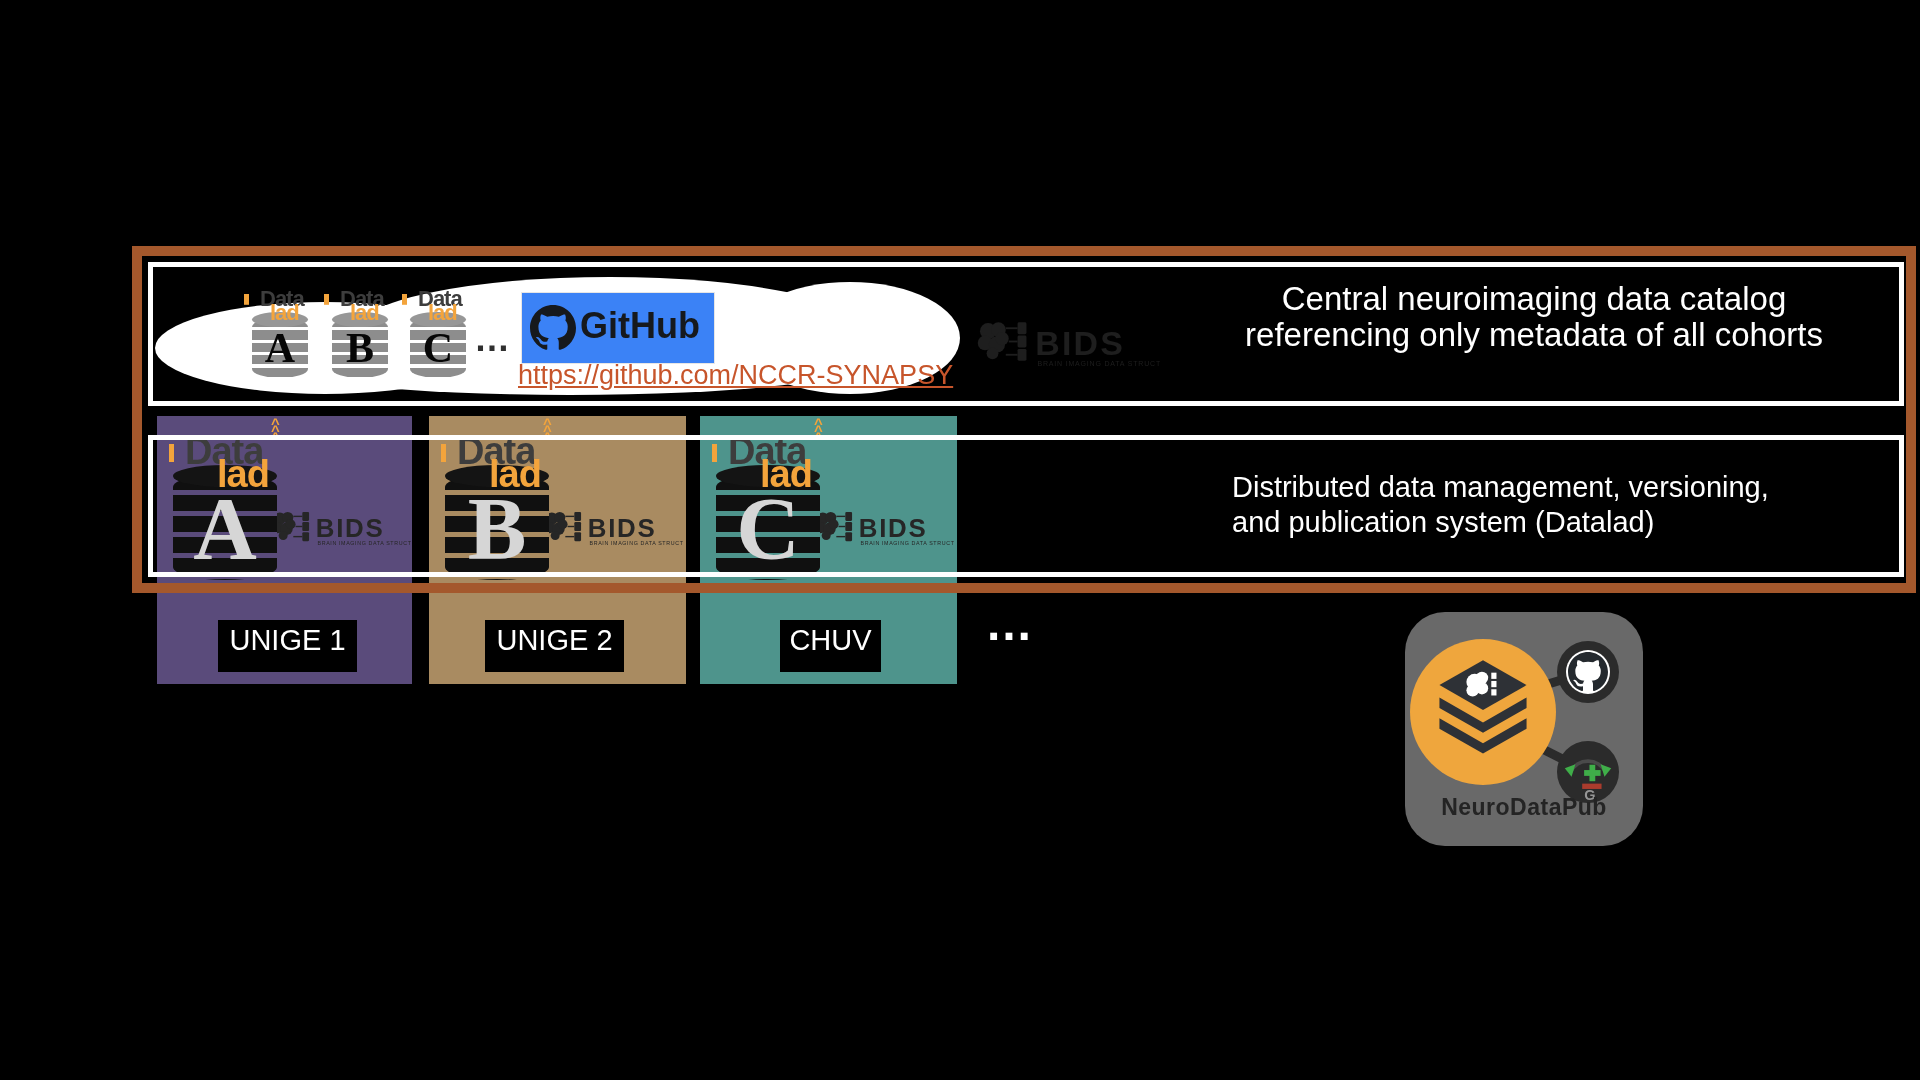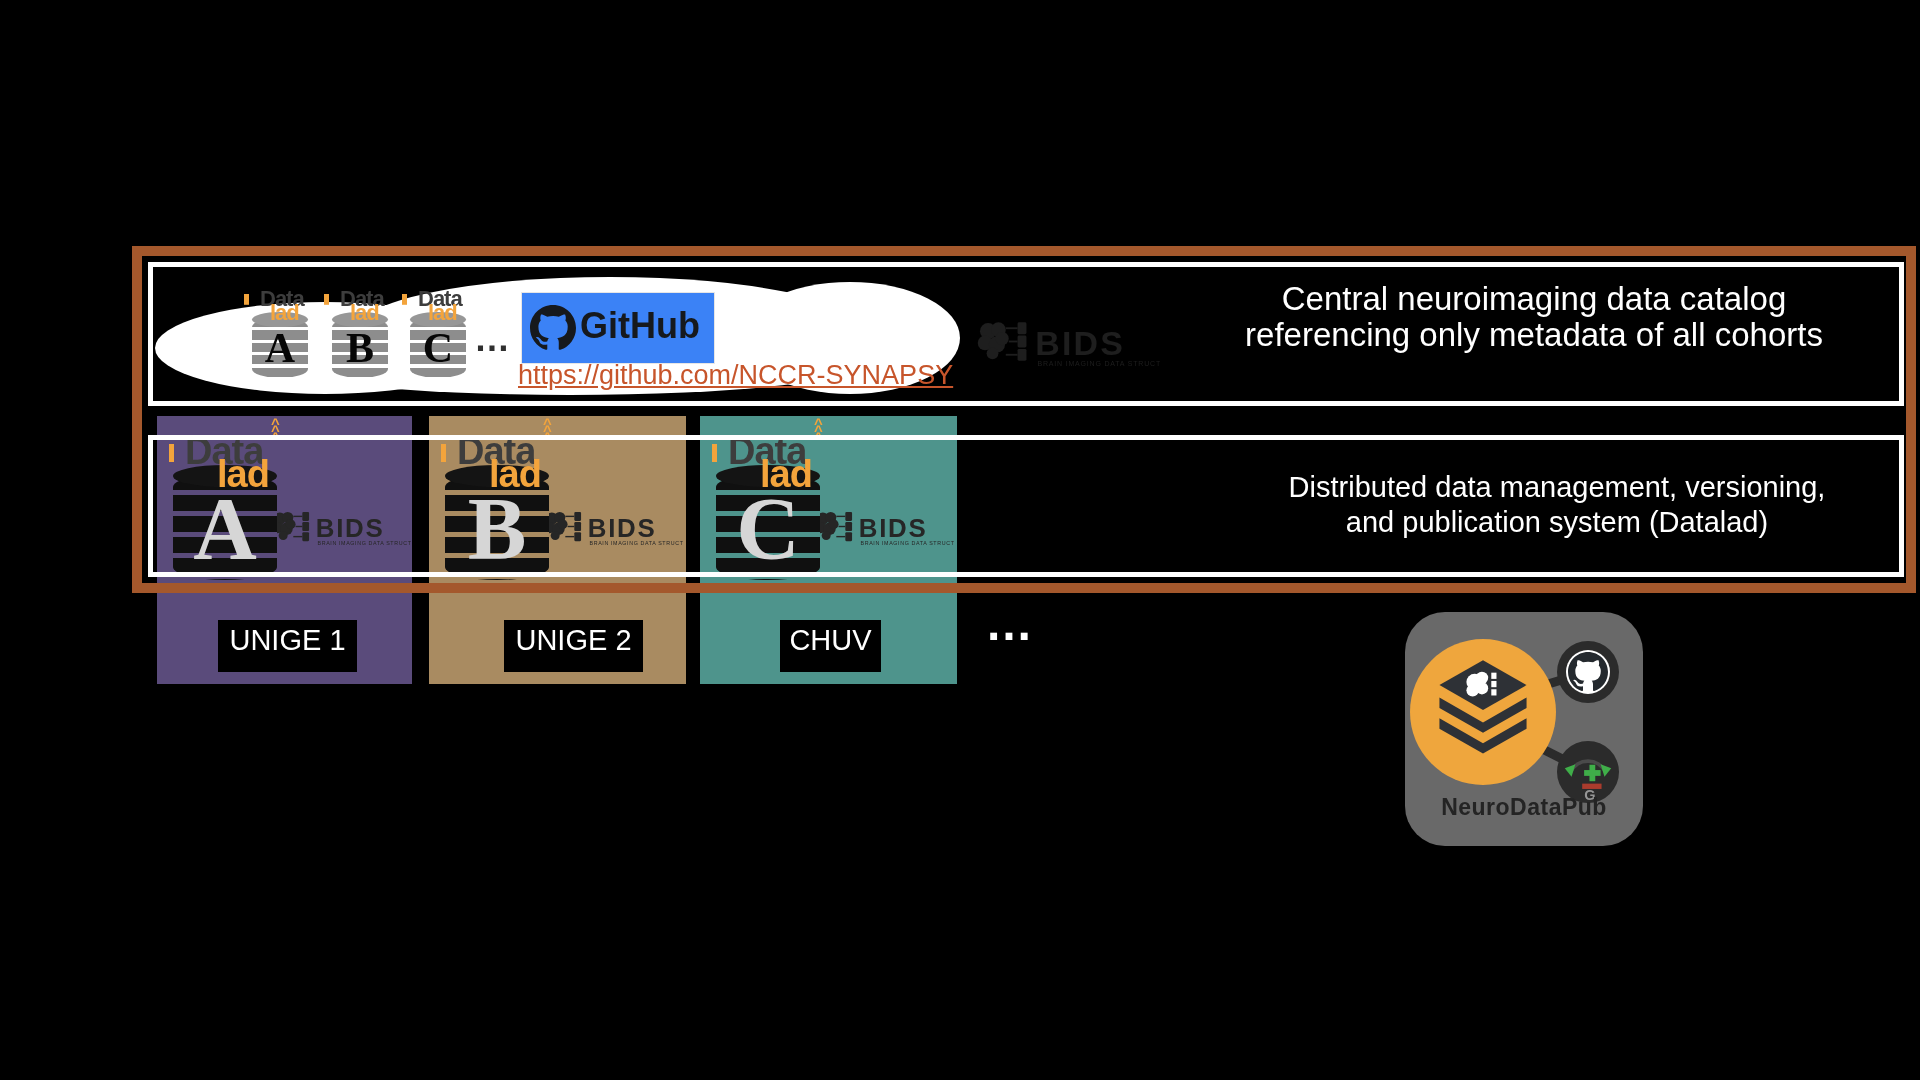--- a/index.html
+++ b/index.html
@@ -48,21 +48,21 @@
   .cloud-dots{left:474px;top:318px;font-size:36px;font-weight:bold;color:#2f2f2f;
               letter-spacing:3px;z-index:7;}
   .gh-patch{left:490px;top:292px;width:192px;height:70px;background:#3b82f6;
             border:1px solid #e6e6e6;z-index:7;margin-left:31px;}
   .gh-text{position:absolute;left:58px;top:12px;font-size:36px;font-weight:bold;color:#16191d;}
   .gh-url{left:518px;top:360px;font-size:27px;color:#c7552b;text-decoration:underline;z-index:7;}
   .bids-faint{left:974px;top:312px;color:#1e1e1e;z-index:6;}
 
   .txt-catalog{left:1168px;top:281px;width:732px;text-align:center;color:#fff;
                font-size:33px;line-height:35.5px;z-index:25;}
-  .txt-datalad{left:1232px;top:470px;width:650px;text-align:center;color:#fff;
+  .txt-datalad{left:1232px;top:470px;width:650px;text-align:left;color:#fff;
                font-size:29px;line-height:35px;z-index:25;}
 
   
   .cohort{top:416px;height:268px;z-index:10;}
   .cohort .dlword-big{left:12px;top:20px;}
   .cohort .cyl-big{position:absolute;left:16px;top:58px;}
   .cohort .cyl-letter-big{left:16px;top:62px;width:104px;text-align:center;}
   .cohort .bids-small{position:absolute;left:112px;top:88px;color:#262626;}
   .chip{position:absolute;background:#000;color:#fff;text-align:center;
         font-size:29px;line-height:40px;height:52px;top:204px;}
@@ -141,21 +141,21 @@
           <line x1="42" y1="58" x2="58" y2="58"></line>
         </g>
       <g fill="currentColor">
           <rect x="58" y="14" width="12" height="16" rx="2"></rect>
           <rect x="58" y="32" width="12" height="16" rx="2"></rect>
           <rect x="58" y="50" width="12" height="16" rx="2"></rect>
         </g>
       <text x="82" y="58" font-size="46" font-weight="bold" letter-spacing="3" fill="currentColor">BIDS</text>
       <text x="85" y="73" font-size="9.5" letter-spacing="1.1" fill="currentColor">BRAIN IMAGING DATA STRUCTURE</text>
     </svg>
-    <div class="chip" style="left:75px;width:139px;">UNIGE 2</div>
+    <div class="chip" style="left:56px;width:139px;">UNIGE 2</div>
   </div>
 
   <div class="abs cohort" style="left: 700px; width: 257px; background-color: rgb(78, 148, 140);">
     <div class="dlword dlword-big">
       <span class="w1">Data</span>
       <span class="w2"><span>lad</span><span class="carets">^<br>^<br>^</span></span>
     </div>
     <div class="cyl cyl-big" style="--stripe: #4e948c;"></div>
     <div class="abs cyl-letter cyl-letter-big">C</div>
     <svg class="bids-small" width="142" height="45" viewBox="0 0 250 80">

